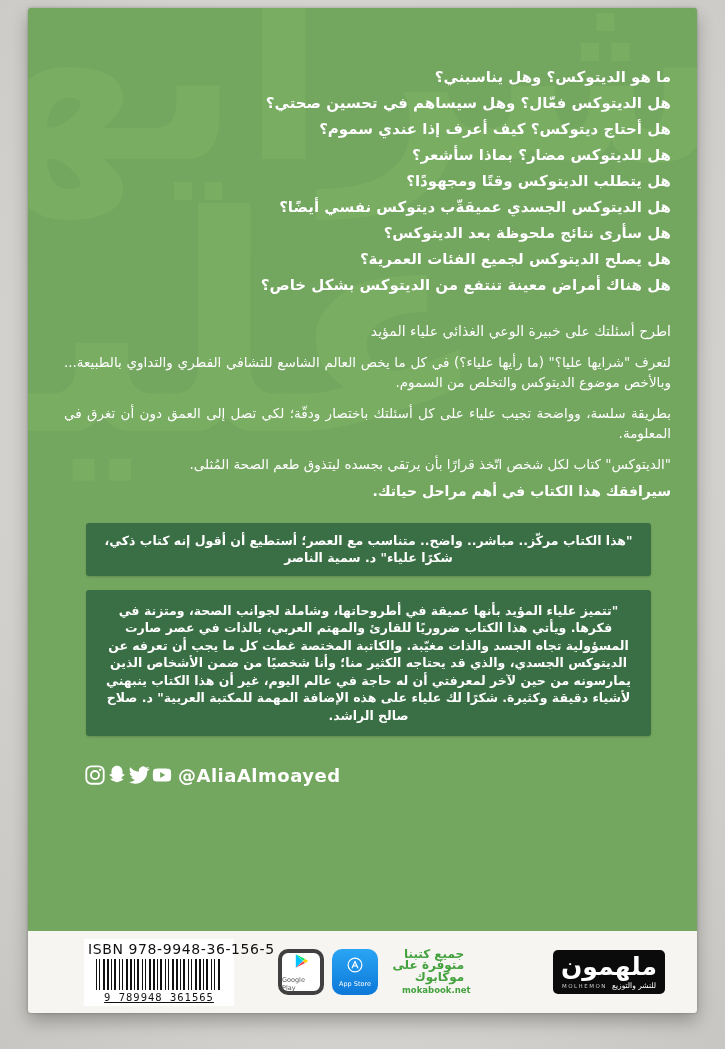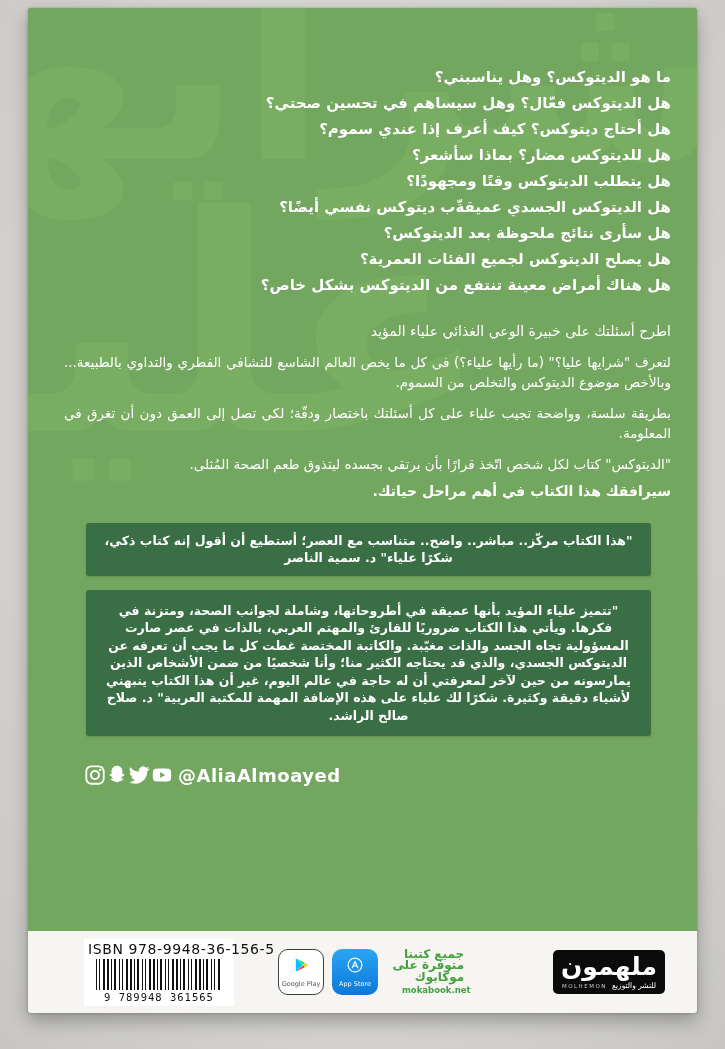--- a/index.html
+++ b/index.html
@@ -86,28 +86,28 @@
   .barcode { width: 150px; text-align: center; color: #111; background: #fff; padding: 2px 4px 3px; }
   .isbn-label { font-size: 14px; letter-spacing: .6px; margin-bottom: 2px; white-space: nowrap; }
   .bars {
     height: 31px; margin: 0 8px;
     background:
       repeating-linear-gradient(90deg,
         #111 0 1.5px, #fff 1.5px 3.2px,
         #111 3.2px 4.2px, #fff 4.2px 7px,
         #111 7px 9px, #fff 9px 11.5px);
   }
-  .barcode-number { font-family: "DejaVu Sans Mono", monospace; font-size: 10.5px; margin-top: 1px; letter-spacing: 1px; }
+  .barcode-number { font-family: "DejaVu Sans Mono", monospace; font-size: 10.5px; margin-top: 1px; letter-spacing: 1px; text-decoration: underline; }
   .badges { display: flex; align-items: center; gap: 8px; margin-left: 26px; }
   .badge {
     width: 46px; height: 46px; border-radius: 10px;
     display: flex; flex-direction: column; align-items: center; justify-content: center;
     gap: 2px;
   }
-  .badge.gplay { background: #fff; border: 1px solid #404040; }
+  .badge.gplay { background: #fff; border: 4px solid #404040; }
   .badge.appstore { background: linear-gradient(#2aa5f5, #0c78d8); }
   .badge-label { font-size: 6.5px; }
   .badge.gplay .badge-label { color: #555; }
   .badge.appstore .badge-label { color: #fff; }
   .promo {
     color: #43a13e; font-weight: bold;
     font-size: 12px; line-height: 11.5px;
     text-align: right; direction: rtl;
     white-space: pre-line;
   }

